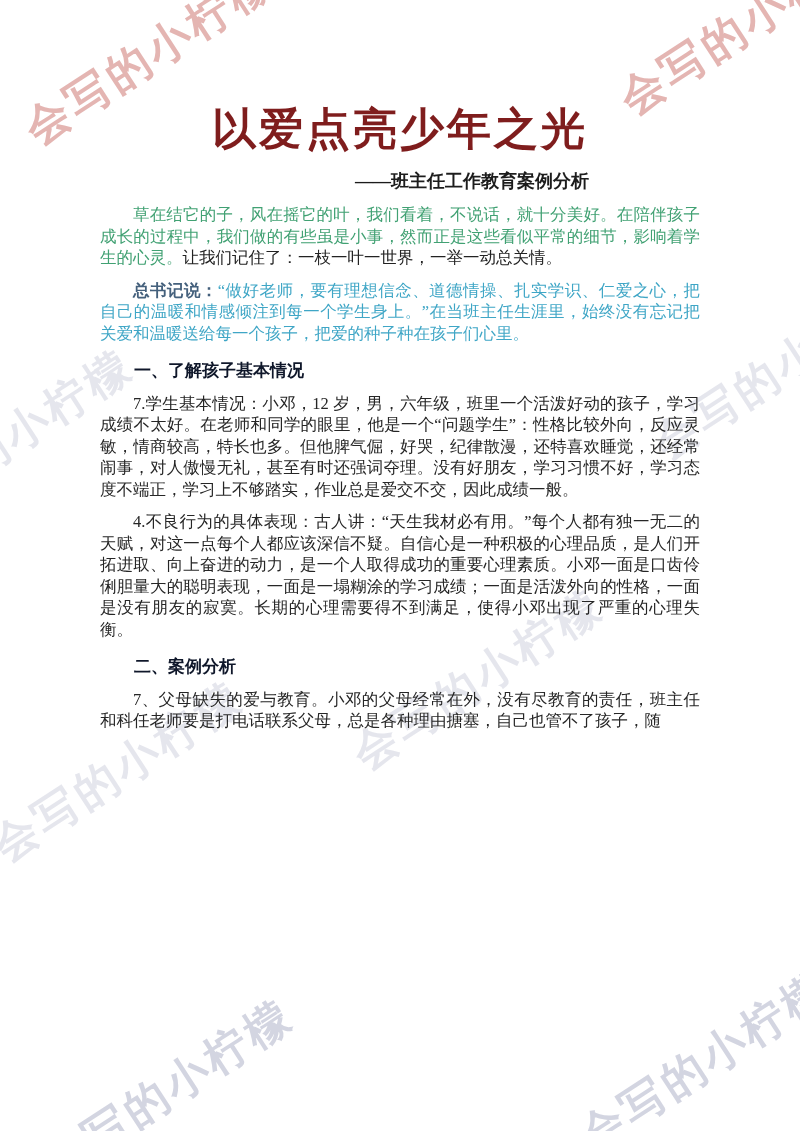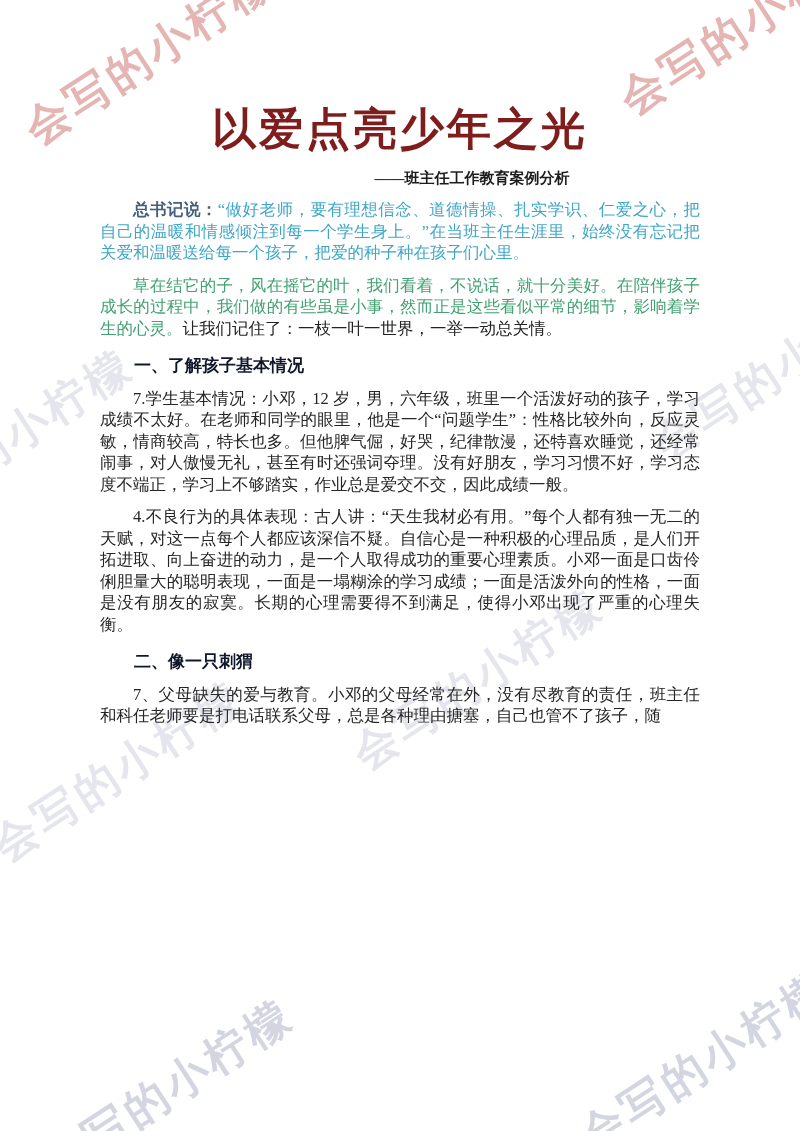--- a/index.html
+++ b/index.html
@@ -49,21 +49,21 @@
     font-weight:700;
     letter-spacing:3px;
     color:#7f1d1d;
     line-height:1.35;
   }
   .subtitle {
     margin-top:10px;
     text-align:center;
     position:relative;
     left:72px;
-    font-size:15px;
+    font-size:18px;
     font-weight:700;
     color:#1c1c1c;
   }
   .para {
     margin:11px 0;
     font-size:16.5px;
     line-height:21.5px;
     text-indent:2em;
     text-align:justify;
     color:#262626;
@@ -94,27 +94,27 @@
   <div class="wm wm-faint wm6">会写的小柠檬</div>
   <div class="wm wm-gray wm7">会写的小柠檬</div>
   <div class="wm wm-gray wm8">会写的小柠檬</div>
 
   <div class="content">
 
     <h1 class="title">以爱点亮少年之光</h1>
 
     <div class="subtitle">——班主任工作教育案例分析</div>
 
+    <p class="para"><span class="lyric-green">草在结它的子，风在摇它的叶，我们看着，不说话，就十分美好。在陪伴孩子成长的过程中，我们做的有些虽是小事，然而正是这些看似平常的细节，影响着学生的心灵。</span><span class="lyric-black">让我们记住了：一枝一叶一世界，一举一动总关情。</span></p>
+
     <p class="para"><span class="quote-lead">总书记说：</span><span class="quote-body">“做好老师，要有理想信念、道德情操、扎实学识、仁爱之心，把自己的温暖和情感倾注到每一个学生身上。”在当班主任生涯里，始终没有忘记把关爱和温暖送给每一个孩子，把爱的种子种在孩子们心里。</span></p>
-
-    <p class="para"><span class="lyric-green">草在结它的子，风在摇它的叶，我们看着，不说话，就十分美好。在陪伴孩子成长的过程中，我们做的有些虽是小事，然而正是这些看似平常的细节，影响着学生的心灵。</span><span class="lyric-black">让我们记住了：一枝一叶一世界，一举一动总关情。</span></p>
 
     <h2 class="sec-heading">一、了解孩子基本情况</h2>
 
     <p class="para">7.学生基本情况：小邓，12 岁，男，六年级，班里一个活泼好动的孩子，学习成绩不太好。在老师和同学的眼里，他是一个“问题学生”：性格比较外向，反应灵敏，情商较高，特长也多。但他脾气倔，好哭，纪律散漫，还特喜欢睡觉，还经常闹事，对人傲慢无礼，甚至有时还强词夺理。没有好朋友，学习习惯不好，学习态度不端正，学习上不够踏实，作业总是爱交不交，因此成绩一般。</p>
     <p class="para">4.不良行为的具体表现：古人讲：“天生我材必有用。”每个人都有独一无二的天赋，对这一点每个人都应该深信不疑。自信心是一种积极的心理品质，是人们开拓进取、向上奋进的动力，是一个人取得成功的重要心理素质。小邓一面是口齿伶俐胆量大的聪明表现，一面是一塌糊涂的学习成绩；一面是活泼外向的性格，一面是没有朋友的寂寞。长期的心理需要得不到满足，使得小邓出现了严重的心理失衡。</p>
 
-    <h2 class="sec-heading">二、像一只刺猬</h2>
+    <h2 class="sec-heading">二、案例分析</h2>
 
     <p class="para">7、父母缺失的爱与教育。小邓的父母经常在外，没有尽教育的责任，班主任和科任老师要是打电话联系父母，总是各种理由搪塞，自己也管不了孩子，随</p>
 
   </div>
 </div>
 
 </body></html>

